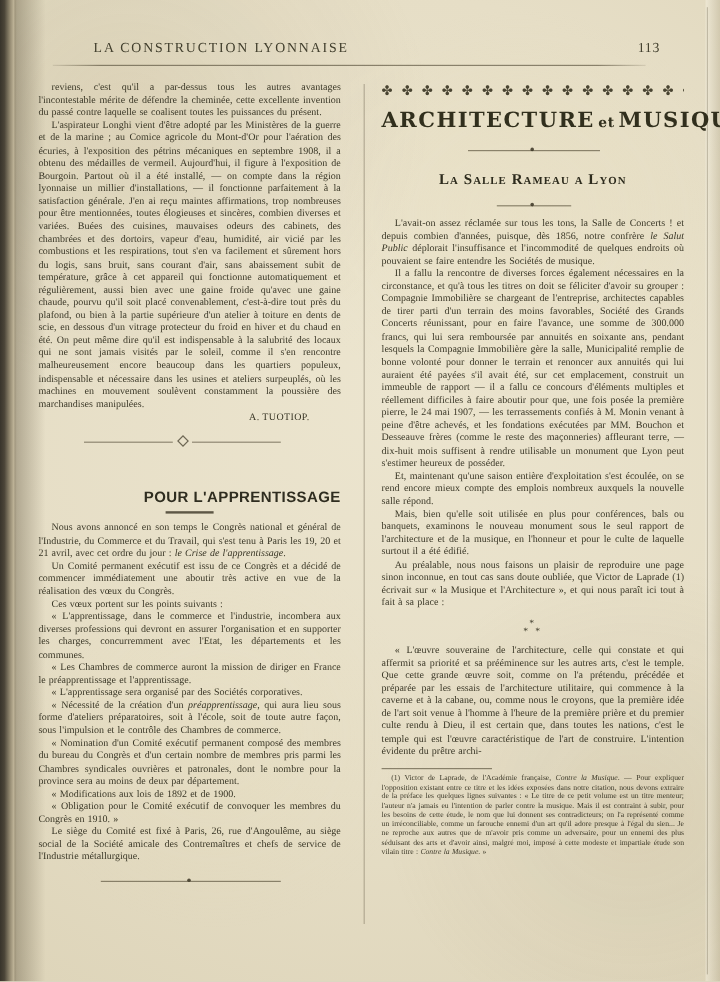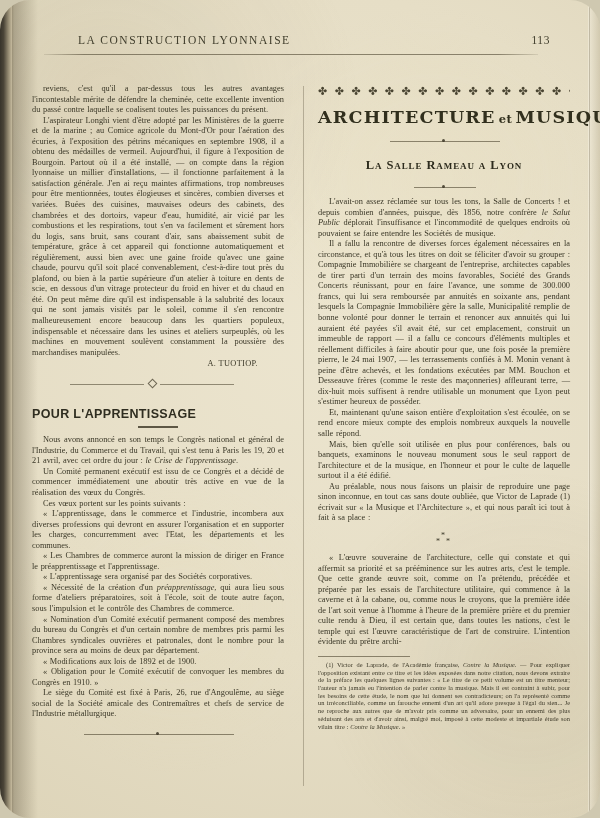--- a/index.html
+++ b/index.html
@@ -8,21 +8,20 @@
     width:600px;height:818px;overflow:hidden;
     background:#cfc8b0;
     font-family:"Liberation Serif", serif;
     -webkit-font-smoothing:antialiased;
   }
   
   #scan{
     position:relative;width:600px;height:818px;overflow:hidden;
     background:
       radial-gradient(120% 90% at 55% 40%, #ece5cf 0%, #e6dec6 45%, #ded5ba 78%, #d2c8ab 100%);
-    border-radius: 30px;
   }
   
   #scan::before{
     content:"";position:absolute;inset:0;pointer-events:none;
     background:
       radial-gradient(60% 40% at 18% 12%, rgba(160,145,110,.13), transparent 70%),
       radial-gradient(50% 35% at 88% 82%, rgba(160,145,110,.12), transparent 70%),
       radial-gradient(45% 30% at 72% 22%, rgba(255,252,238,.30), transparent 70%),
       radial-gradient(40% 28% at 30% 75%, rgba(255,252,238,.22), transparent 70%);
     mix-blend-mode:multiply;opacity:.9;
@@ -65,21 +64,21 @@
   .runhead .folio{
     position:absolute;right:24px;top:0;
     font-size:11.5px;letter-spacing:.6px;color:#43402f;
   }
   .head-rule{
     position:absolute;left:18px;top:20px;width:494px;height:1px;
     background:linear-gradient(to right, rgba(80,72,52,.12), rgba(80,72,52,.62) 8%, rgba(80,72,52,.62) 92%, rgba(80,72,52,.12));
   }
 
   
-  .cols{position:absolute;left:0;top:50px;width:548px;height:724px;}
+  .cols{position:absolute;left:0;top:34px;width:548px;height:724px;}
   .col{position:absolute;top:0;width:252px;height:724px;}
   .col-left{left:6px;}
   .col-right{left:292px;}
   .col-rule{
     position:absolute;left:277px;top:2px;width:1px;height:700px;
     background:rgba(85,76,55,.34);
   }
 
   
   p.body{
@@ -122,21 +121,21 @@
     position:absolute;left:52px;top:6px;width:150px;height:1px;
     background:rgba(80,72,52,.62);
   }
   .rule-plain .dot{
     position:absolute;left:124px;top:4px;width:3px;height:3px;border-radius:50%;
     background:rgba(60,54,38,.85);
   }
 
   
   h2.sect{
-    margin:16px 0 0 0;text-align:left;
+    margin:32px 0 0 0;text-align:right;
     font-family:"Liberation Sans", sans-serif;
     font-weight:bold;font-size:12.5px;letter-spacing:.35px;
     color:#312f22;
   }
   .sect-rule{
     width:40px;height:2px;margin:5px auto 7px auto;
     background:rgba(60,54,38,.80);
   }
 
   

